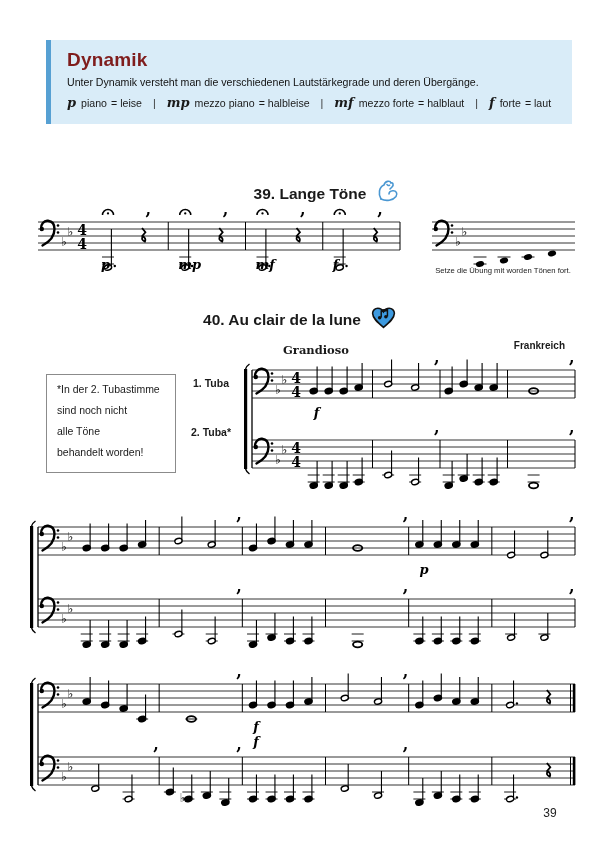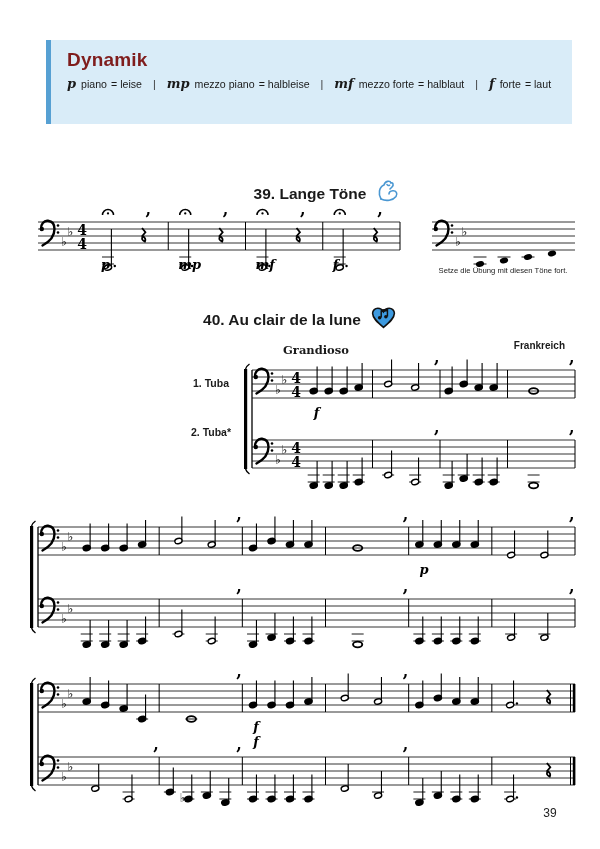--- a/index.html
+++ b/index.html
@@ -39,20 +39,21 @@
   .dyn{font-family:"DejaVu Serif",serif;font-weight:bold;font-style:italic;font-size:13px;fill:#000;}
   .comma{font-family:"DejaVu Serif",serif;font-weight:bold;font-size:16px;fill:#000;}
 </style>
 </head>
 <body>
 
 <div class="page">
 
   <div class="info-box">
     <div class="info-title">Dynamik</div>
+    <div class="info-body">Unter Dynamik versteht man die verschiedenen Lautstärkegrade und deren Übergänge.</div>
     <div class="legend">
       <span class="sym">p</span>
       <span class="term">piano</span>
       <span class="def">= leise</span>
       <span class="sep">|</span>
       <span class="sym">mp</span>
       <span class="term">mezzo piano</span>
       <span class="def">= halbleise</span>
       <span class="sep">|</span>
       <span class="sym">mf</span>
@@ -72,40 +73,46 @@
       <svg width="27" height="27" viewBox="0 0 27 27">
         <g fill="none" stroke="#4a97d2" stroke-width="1.6" stroke-linecap="round">
           <path d="M6 21 C3 16 4 9 9 7 C10 3 15 2 16 5 C18 4 19 7 17 9 L15 11"></path>
           <path d="M6 21 C11 23.5 18 22.5 21 18.5 C23 15.5 21 12.5 17.8 12.8 C15.5 13 14 14.5 14 16"></path>
           <path d="M12 6.5 C12.5 7.5 13.5 7.8 14.5 7.3"></path>
         </g>
       </svg>
     </span>
   </div>
 
-  <div class="caption">Setze die Übung mit diesen Töne fort.</div>
+  <div class="caption">Setze die Übung mit worden Tönen fort.</div>
 
   <div class="ex-heading" id="h40">
     <span class="ht">40. Au clair de la lune</span>
     <span>
       <svg width="27" height="25" viewBox="0 0 26 24">
         <path d="M13 21.5 C7 16.5 2.5 12.5 2.5 8 C2.5 5 5 3 7.5 3 C9.6 3 11.8 4.4 13 6.6 C14.2 4.4 16.4 3 18.5 3 C21 3 23.5 5 23.5 8 C23.5 12.5 19 16.5 13 21.5 Z" fill="#3d9ae0" stroke="#111" stroke-width="1.5"></path>
         <circle cx="9.3" cy="12.2" r="1.7" fill="#111"></circle>
         <circle cx="15.3" cy="11.2" r="1.7" fill="#111"></circle>
         <path d="M10.8 12 L10.8 5.6 L16.8 4.6 L16.8 11" stroke="#111" stroke-width="1.4" fill="none"></path>
         <path d="M10.8 5.6 L16.8 4.6" stroke="#111" stroke-width="2.6" fill="none"></path>
       </svg>
     </span>
   </div>
 
   <div class="tempo">Grandioso</div>
   <div class="origin">Frankreich</div>
   <div class="part-label" id="part1">1. Tuba</div>
   <div class="part-label" id="part2">2. Tuba*</div>
 
+  <div class="note-box">
+    <div class="nb-line">*In der 2. Tubastimme</div>
+    <div class="nb-line">sind noch nicht</div>
+    <div class="nb-line">alle Töne</div>
+    <div class="nb-line">behandelt worden!</div>
+  </div>
 
   <div class="page-num">39</div>
 
   <svg id="music-svg" class="overlay" width="600" height="849" viewBox="0 0 600 849">
       <g>
         <line x1="38" y1="222" x2="400" y2="222" stroke="#000" stroke-width="0.8"></line>
         <line x1="38" y1="229" x2="400" y2="229" stroke="#000" stroke-width="0.8"></line>
         <line x1="38" y1="236" x2="400" y2="236" stroke="#000" stroke-width="0.8"></line>
         <line x1="38" y1="243" x2="400" y2="243" stroke="#000" stroke-width="0.8"></line>
         <line x1="38" y1="250" x2="400" y2="250" stroke="#000" stroke-width="0.8"></line>

